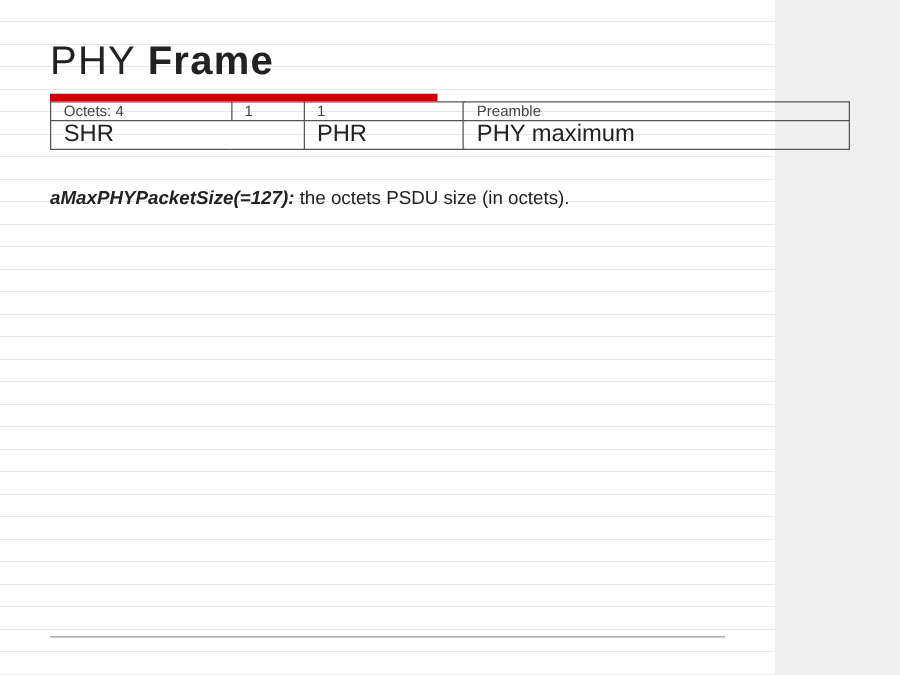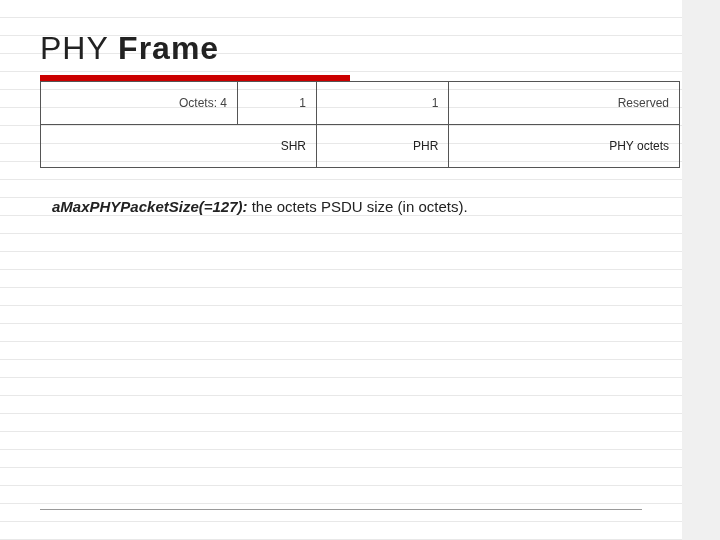--- a/index.html
+++ b/index.html
@@ -7,21 +7,21 @@
     body {
       width: 720px;
       height: 540px;
       background: #f0f0f0;
       font-family: Arial, sans-serif;
       overflow: hidden;
       position: relative;
     }
 
     .page {
-      width: 682px;
+      width: 620px;
       height: 540px;
       background: #ffffff;
       padding: 30px 40px;
       position: relative;
     }
 
     
     .page::before {
       content: '';
       position: absolute;
@@ -67,50 +67,49 @@
     
     .frame-table {
       width: 640px;
       border-collapse: collapse;
       border: 1px solid #555;
       margin-top: 0;
     }
 
     .frame-table td {
       border: 1px solid #555;
-      padding: 14px 10px;
+      padding: 0 10px;
       font-size: 13px;
       color: #222;
-      text-align: right;
+      text-align: left;
       vertical-align: middle;
     }
 
     .frame-table .row-header td {
       font-size: 12px;
       color: #444;
     }
 
     .frame-table .row-labels td {
       font-size: 13px;
     }
 
     .frame-table .row-groups td {
-      font-size: 12px;
+      font-size: 19px;
     }
 
     .note {
       margin-top: 30px;
       font-size: 15px;
       color: #222;
     }
 
     .note .italic-bold {
       font-style: italic;
       font-weight: bold;
-      margin-left: 12px;
     }
 
     .bottom-line {
       position: absolute;
       bottom: 30px;
       left: 40px;
       right: 40px;
       height: 1px;
       background: #999;
     }
@@ -129,28 +128,28 @@
 
     <div class="red-bar"></div>
 
     <table class="frame-table">
 
       <tbody>
           <tr class="row-header">
         <td>Octets: 4</td>
         <td>1</td>
         <td colspan="2">1</td>
-        <td>Reserved</td>
+        <td>Preamble</td>
       </tr>
 
 
       <tr class="row-groups">
         <td colspan="2">SHR</td>
         <td colspan="2">PHR</td>
-        <td>PHY octets</td>
+        <td>PHY maximum</td>
       </tr>
     </tbody>
       </table>
 
     <p class="note">
       <span class="italic-bold">aMaxPHYPacketSize(=127):</span>
       <span>the octets PSDU size (in octets).</span>
     </p>
 
   </div>

